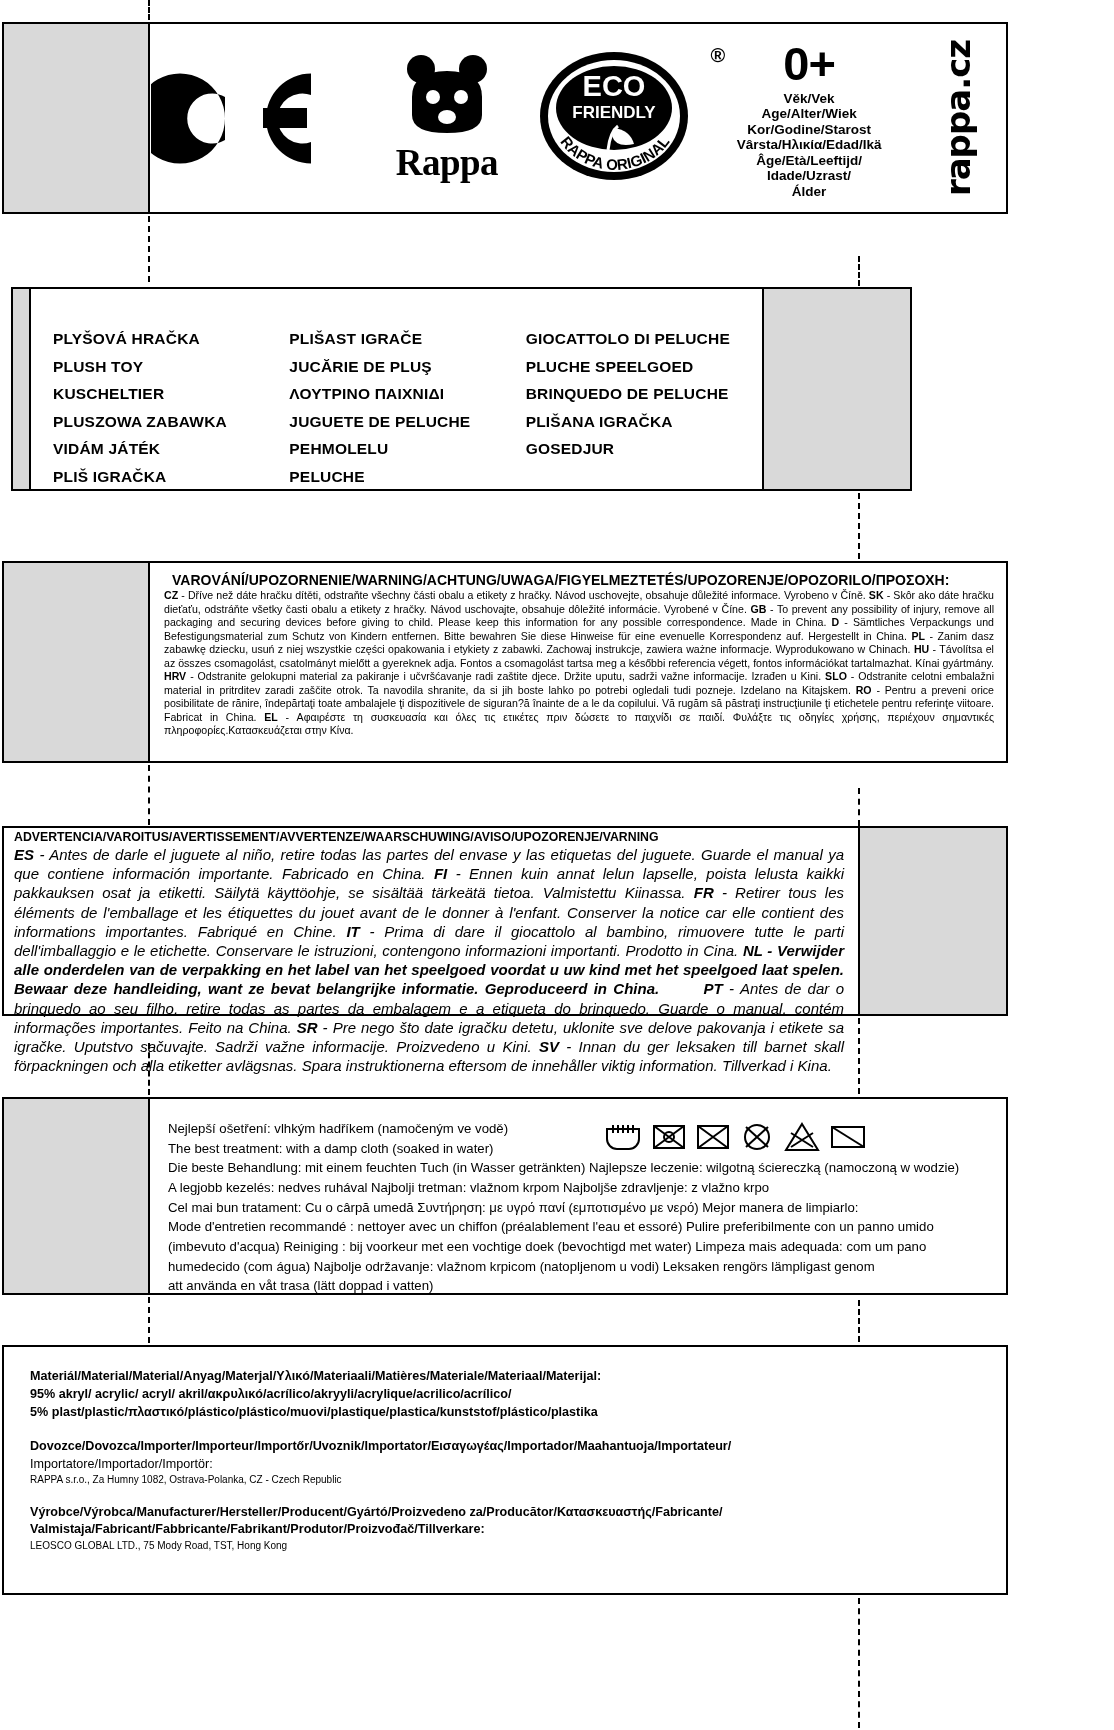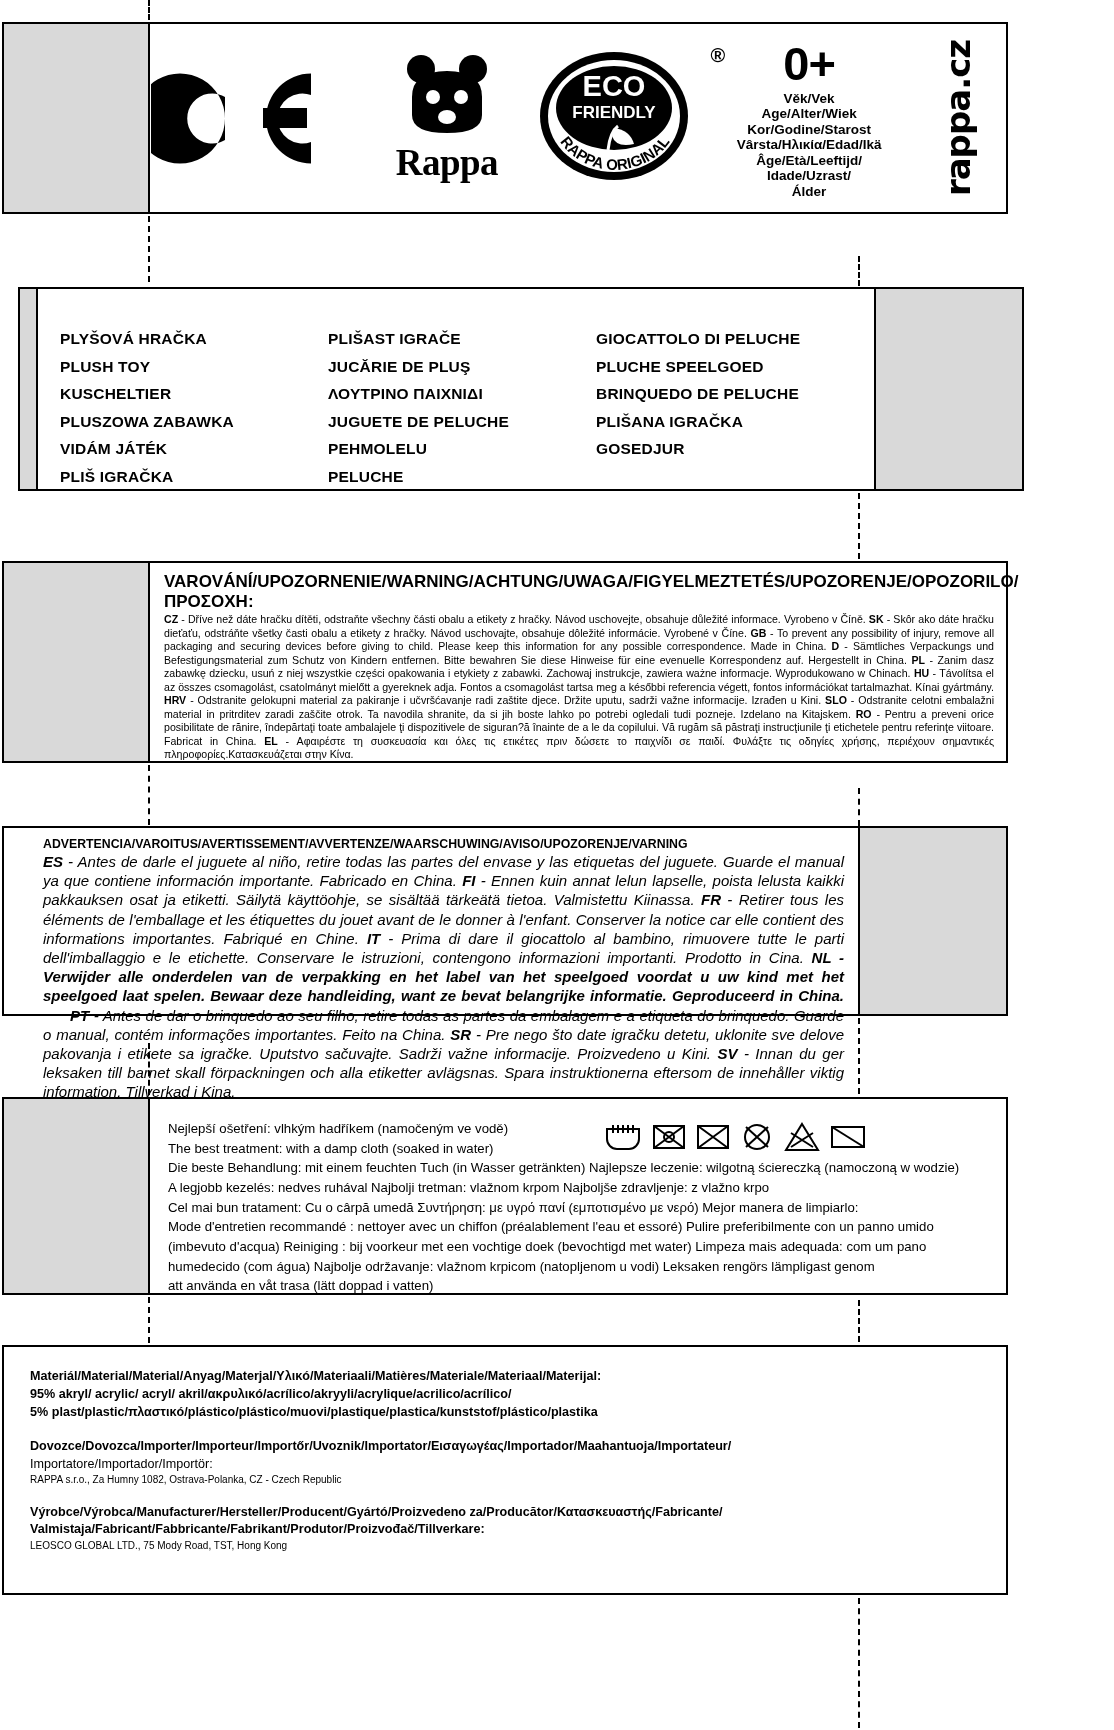--- a/index.html
+++ b/index.html
@@ -72,21 +72,21 @@
   }
   .rappa-cz span {
     transform: rotate(-90deg);
     white-space: nowrap;
     font-size: 34px; font-weight: bold;
     font-family: "DejaVu Sans", sans-serif;
     letter-spacing: -1px;
   }
 
   
-  #names-band { left: 18px; top: 287px; width: 1006px; height: 204px; padding-left: 34px; }
+  #names-band { left: 11px; top: 287px; width: 901px; height: 204px; padding-left: 34px; }
   .names-grey-l {
     position: absolute; left: 0; top: 0; width: 18px; height: 100%;
     background: #d9d9d9; border-right: 2px solid #000; box-sizing: border-box;
   }
   .names-grey-r {
     position: absolute; right: 0; top: 0; width: 148px; height: 100%;
     background: #d9d9d9; border-left: 2px solid #000; box-sizing: border-box;
   }
   .names-cols {
     position: absolute; left: 18px; right: 148px; top: 0; bottom: 0;
@@ -101,30 +101,30 @@
   
   #warn1 { left: 2px; top: 561px; width: 1006px; height: 202px; }
   .w1-grey {
     position: absolute; left: 0; top: 0; width: 146px; height: 100%;
     background: #d9d9d9; border-right: 2px solid #000; box-sizing: border-box;
   }
   .w1-text {
     position: absolute; left: 146px; right: 0; top: 0; bottom: 0;
     padding: 9px 12px 0 14px; box-sizing: border-box;
   }
-  .w1-title { font-size: 17px; font-weight: bold; margin-bottom: 1px; }
+  .w1-title { font-size: 14px; font-weight: bold; margin-bottom: 1px; margin-left: 8px; }
   .w1-body {
     font-size: 10.6px; line-height: 1.275; text-align: justify;
   }
 
   
   #warn2 { left: 2px; top: 826px; width: 1006px; height: 190px; }
   .w2-text {
     position: absolute; left: 0; right: 148px; top: 0; bottom: 0;
-    padding: 9px 14px 0 10px; box-sizing: border-box; margin-left: 29px;
+    padding: 2px 14px 0 10px; box-sizing: border-box;
   }
   .w2-grey-r {
     position: absolute; right: 0; top: 0; width: 148px; height: 100%;
     background: #d9d9d9; border-left: 2px solid #000; box-sizing: border-box;
   }
   .w2-title { font-size: 12.3px; font-weight: bold; margin-bottom: 1px; }
   .w2-body { font-size: 15px; line-height: 1.28; text-align: justify; font-style: italic; }
 
   
   #care { left: 2px; top: 1097px; width: 1006px; height: 198px; }

